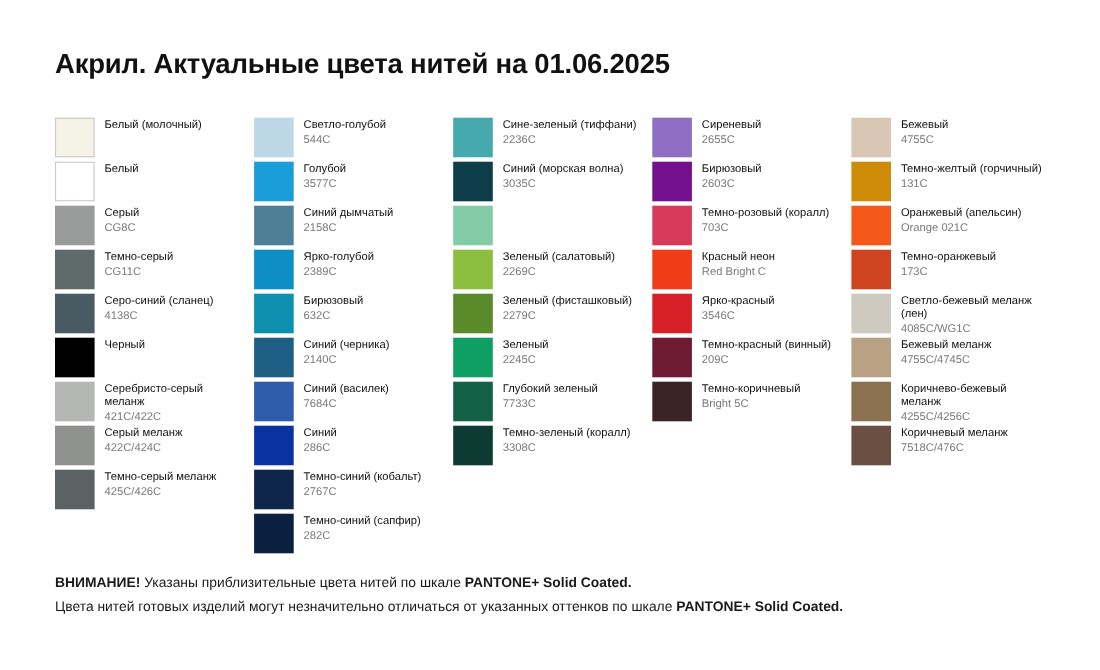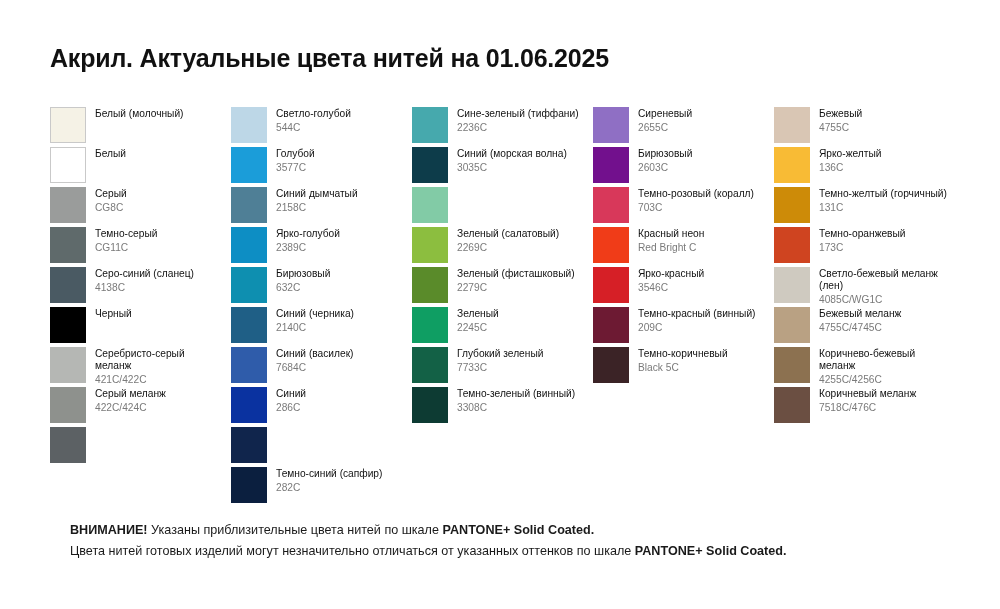--- a/index.html
+++ b/index.html
@@ -78,21 +78,20 @@
     margin-top: 1.5px;
     white-space: nowrap;
   }
   .footer {
     position: absolute;
     left: 50px;
     top: 520px;
     font-size: 12.6px;
     color: #1a1a1a;
     line-height: 1.65;
-    margin-left: 20px;
   }
   .footer b {
     font-weight: bold;
   }
   .footer-line {
     white-space: nowrap;
   }
 </style>
 </head>
 <body>
@@ -151,20 +150,24 @@
         </div>
         <div class="swatch-row">
           <div class="swatch" style="background: rgb(142, 145, 141);"></div>
           <div class="labels">
             <div class="label-name">Серый меланж</div>
             <div class="label-code">422C/424C</div>
           </div>
         </div>
         <div class="swatch-row">
           <div class="swatch" style="background: rgb(92, 97, 100);"></div>
+          <div class="labels">
+            <div class="label-name">Темно-серый меланж</div>
+            <div class="label-code">425C/426C</div>
+          </div>
         </div>
       </div>
       <div class="column">
         <div class="swatch-row">
           <div class="swatch" style="background: rgb(189, 215, 231);"></div>
           <div class="labels">
             <div class="label-name">Светло-голубой</div>
             <div class="label-code">544C</div>
           </div>
         </div>
@@ -212,20 +215,24 @@
         </div>
         <div class="swatch-row">
           <div class="swatch" style="background: rgb(10, 50, 160);"></div>
           <div class="labels">
             <div class="label-name">Синий</div>
             <div class="label-code">286C</div>
           </div>
         </div>
         <div class="swatch-row">
           <div class="swatch" style="background: rgb(16, 37, 76);"></div>
+          <div class="labels">
+            <div class="label-name">Темно-синий (кобальт)</div>
+            <div class="label-code">2767C</div>
+          </div>
         </div>
         <div class="swatch-row">
           <div class="swatch" style="background: rgb(11, 31, 63);"></div>
           <div class="labels">
             <div class="label-name">Темно-синий (сапфир)</div>
             <div class="label-code">282C</div>
           </div>
         </div>
       </div>
       <div class="column">
@@ -270,21 +277,21 @@
         <div class="swatch-row">
           <div class="swatch" style="background: rgb(19, 97, 70);"></div>
           <div class="labels">
             <div class="label-name">Глубокий зеленый</div>
             <div class="label-code">7733C</div>
           </div>
         </div>
         <div class="swatch-row">
           <div class="swatch" style="background: rgb(13, 59, 51);"></div>
           <div class="labels">
-            <div class="label-name wrap">Темно-зеленый (винный)</div>
+            <div class="label-name wrap">Темно-зеленый (коралл)</div>
             <div class="label-code">3308C</div>
           </div>
         </div>
       </div>
       <div class="column">
         <div class="swatch-row">
           <div class="swatch" style="background: rgb(143, 111, 196);"></div>
           <div class="labels">
             <div class="label-name">Сиреневый</div>
             <div class="label-code">2655C</div>
@@ -322,44 +329,44 @@
           <div class="swatch" style="background: rgb(109, 26, 51);"></div>
           <div class="labels">
             <div class="label-name">Темно-красный (винный)</div>
             <div class="label-code">209C</div>
           </div>
         </div>
         <div class="swatch-row">
           <div class="swatch" style="background: rgb(59, 35, 38);"></div>
           <div class="labels">
             <div class="label-name">Темно-коричневый</div>
-            <div class="label-code">Black 5C</div>
+            <div class="label-code">Bright 5C</div>
           </div>
         </div>
       </div>
       <div class="column">
         <div class="swatch-row">
           <div class="swatch" style="background: rgb(217, 198, 180);"></div>
           <div class="labels">
             <div class="label-name">Бежевый</div>
             <div class="label-code">4755C</div>
           </div>
         </div>
         <div class="swatch-row">
-          <div class="swatch" style="background: rgb(248, 187, 53);"></div>
-          <div class="labels">
-            <div class="label-name">Ярко-желтый</div>
-            <div class="label-code">136C</div>
-          </div>
-        </div>
-        <div class="swatch-row">
           <div class="swatch" style="background: rgb(205, 139, 8);"></div>
           <div class="labels">
             <div class="label-name wrap">Темно-желтый (горчичный)</div>
             <div class="label-code">131C</div>
+          </div>
+        </div>
+        <div class="swatch-row">
+          <div class="swatch" style="background: rgb(244, 89, 27);"></div>
+          <div class="labels">
+            <div class="label-name">Оранжевый (апельсин)</div>
+            <div class="label-code">Orange 021C</div>
           </div>
         </div>
         <div class="swatch-row">
           <div class="swatch" style="background: rgb(207, 68, 32);"></div>
           <div class="labels">
             <div class="label-name">Темно-оранжевый</div>
             <div class="label-code">173C</div>
           </div>
         </div>
         <div class="swatch-row">

